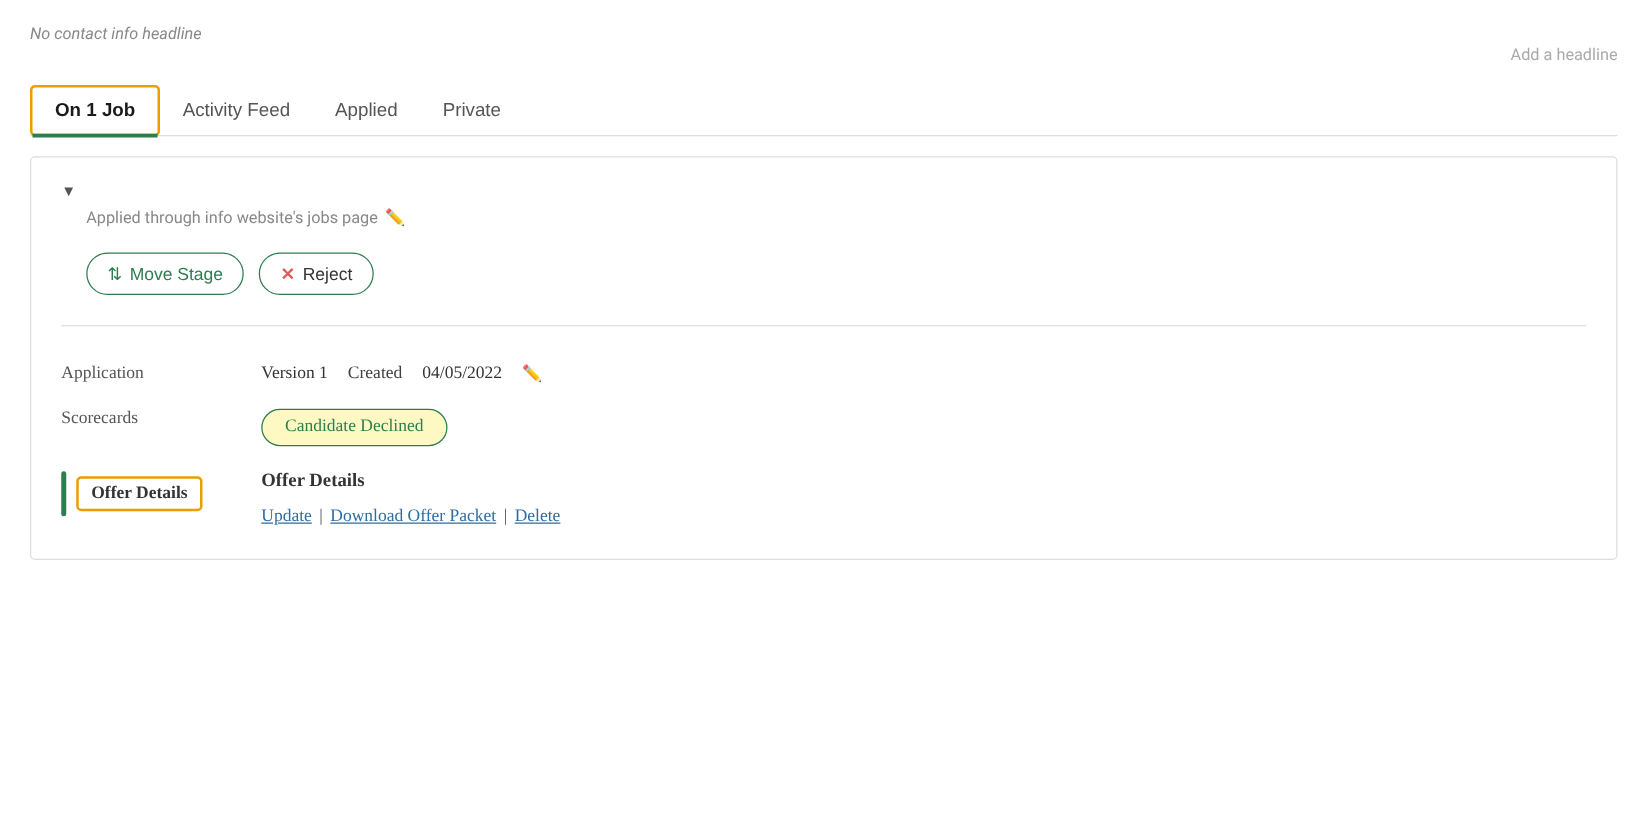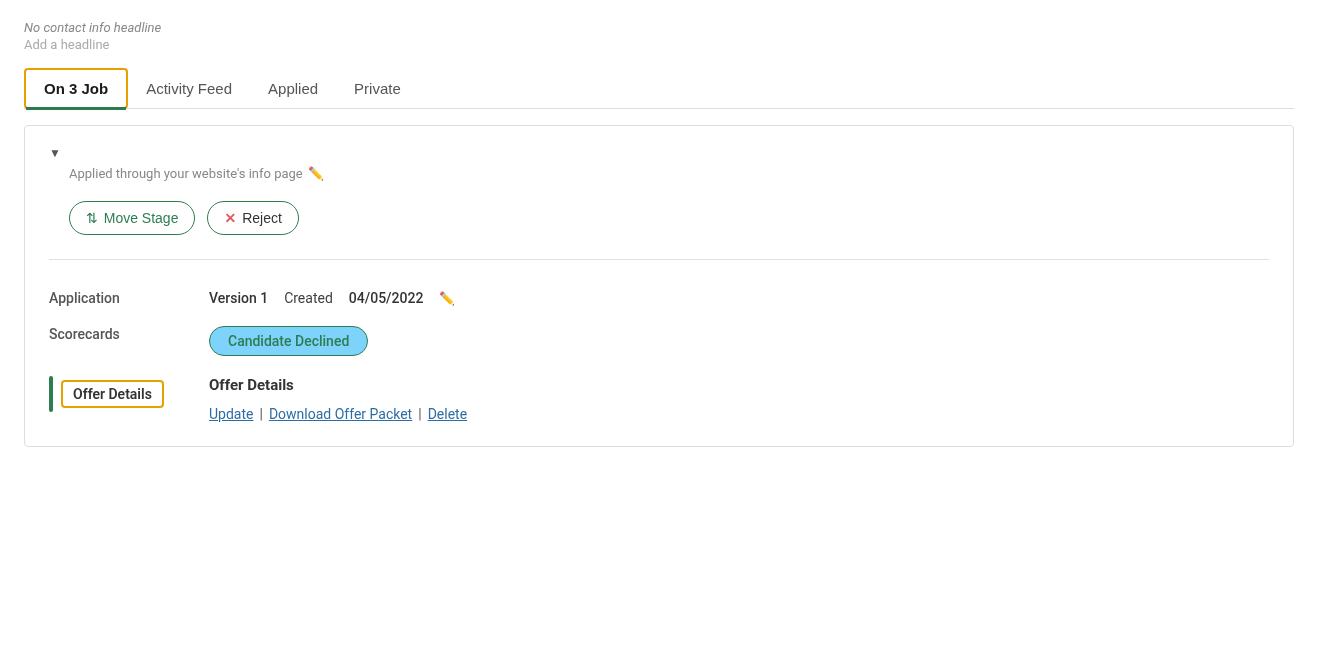--- a/index.html
+++ b/index.html
@@ -22,20 +22,21 @@
     .no-contact {
       font-style: italic;
       color: #888;
       font-size: 13px;
       margin-bottom: 2px;
     }
     .add-headline {
       color: #aaa;
       font-size: 13px;
       margin-bottom: 16px;
+      text-align: right;
     }
     .tabs {
       display: flex;
       gap: 0;
       border-bottom: 1px solid #ddd;
       margin-bottom: 0;
     }
     .tab {
       padding: 10px 18px;
       font-size: 15px;
@@ -132,20 +133,21 @@
     }
     .divider {
       border: none;
       border-top: 1px solid #e0e0e0;
       margin: 4px 0 20px 0;
     }
     .info-grid {
       display: grid;
       grid-template-columns: 160px 1fr;
       gap: 0;
+      font-family: Liberation Serif, serif;
     }
     .info-label {
       padding: 10px 0;
       color: #555;
       font-size: 14px;
       font-weight: 500;
     }
     .info-value {
       padding: 10px 0;
       display: flex;
@@ -170,21 +172,21 @@
       color: #333;
     }
     .candidate-declined-badge {
       display: inline-block;
       border: 1.5px solid #2e7d4f;
       border-radius: 20px;
       padding: 6px 18px;
       color: #2e7d4f;
       font-size: 14px;
       font-weight: 500;
-      background: #7dd3fc;
+      background: #fef9c3;
     }
     .offer-details-section {
       padding: 10px 0 0 0;
     }
     .offer-details-title {
       font-weight: 700;
       font-size: 15px;
       margin-bottom: 6px;
     }
     .offer-links {
@@ -221,33 +223,33 @@
 <body>
 
 <div class="page">
 
   <div>
     <div class="no-contact">No contact info headline</div>
     <div class="add-headline">Add a headline</div>
   </div>
 
   <div class="tabs">
-    <button class="tab active">On 3 Job</button>
+    <button class="tab active">On 1 Job</button>
     <button class="tab">Activity Feed</button>
     <button class="tab">Applied</button>
     <button class="tab">Private</button>
   </div>
 
   <div class="content-panel">
 
     <div class="job-header">
       <span class="triangle">▼</span>
     </div>
     <div class="applied-through">
-      <span>Applied through your website's info page</span>
+      <span>Applied through info website's jobs page</span>
       <span class="edit-icon">✏️</span>
     </div>
 
     <div class="action-buttons">
       <button class="btn-outline">
         <span>⇅</span>
         <span>Move Stage</span>
       </button>
       <button class="btn-reject">
         <span class="reject-x">✕</span>

